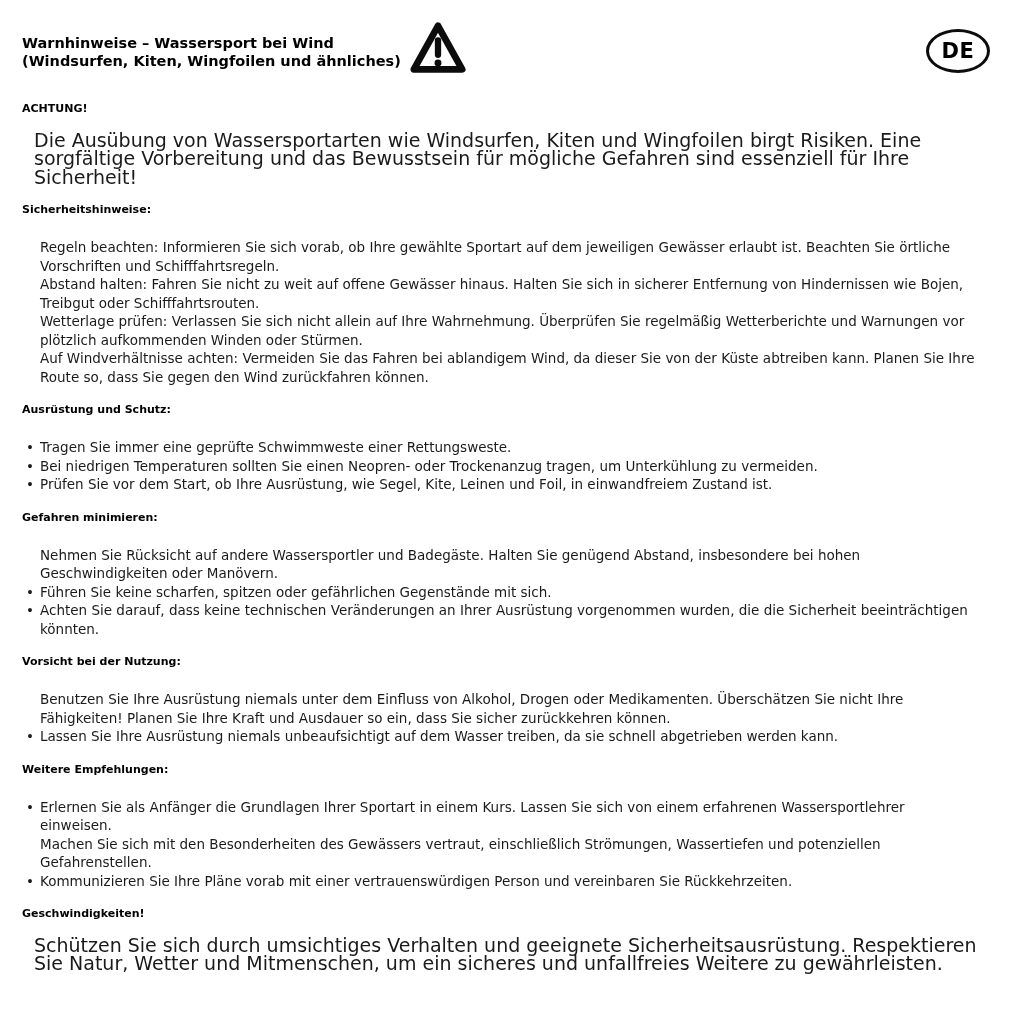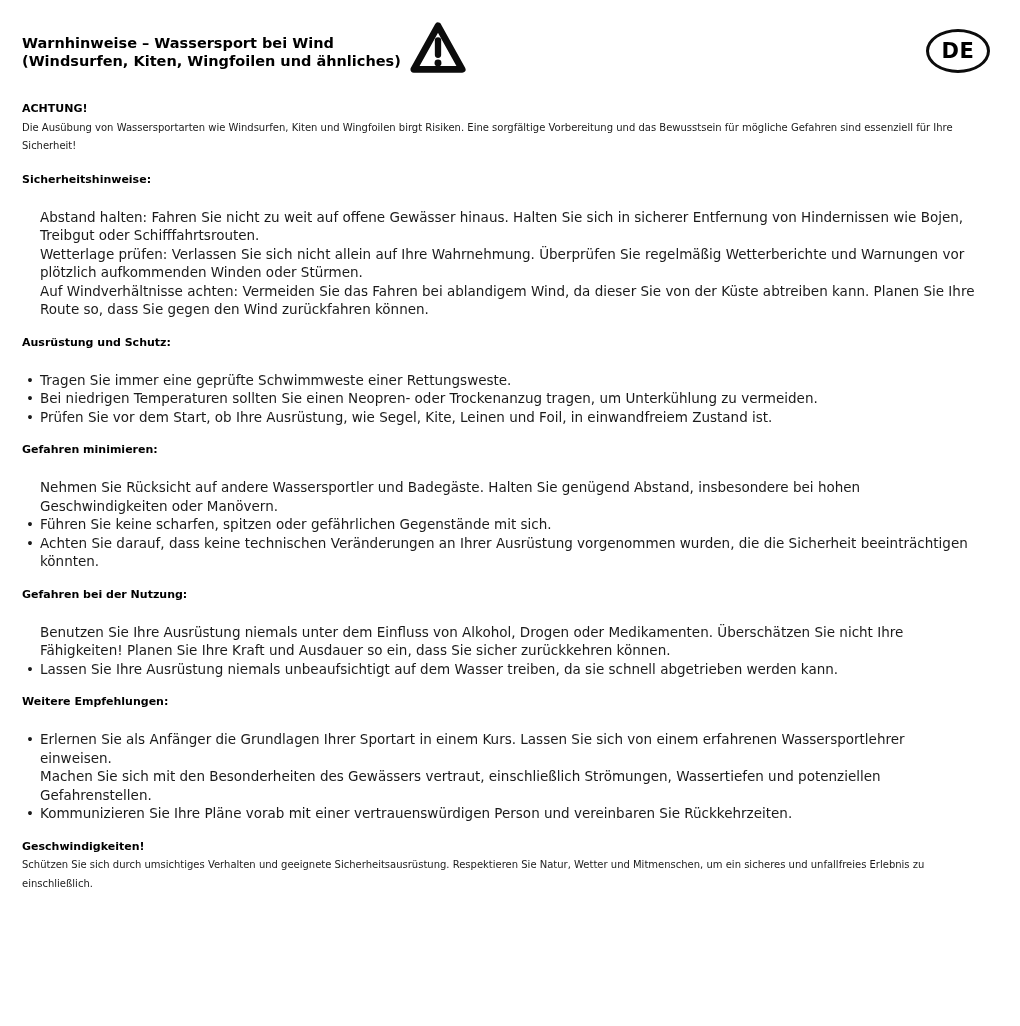--- a/index.html
+++ b/index.html
@@ -62,22 +62,22 @@
   .sec { margin: 0 0 15px 0; }
   .sec-heading {
     margin: 0 0 18.5px 0;
     font-size: 11px;
     line-height: 18.5px;
     font-weight: bold;
     color: #000;
   }
   .sec-heading.tight { margin-bottom: 0; }
   .sec-paragraph {
-    margin: 0;
-    font-size: 10px;
+    margin: 12px;
+    font-size: 19px;
     line-height: 18.5px;
     max-width: 956px;
   }
 
   .list { margin: 0; }
   .li {
     position: relative;
     padding-left: 18px;
     font-size: 13.5px;
     line-height: 18.5px;
@@ -109,20 +109,21 @@
   </header>
 
   <section class="sec">
     <h2 class="sec-heading tight">ACHTUNG!</h2>
     <p class="sec-paragraph">Die Ausübung von Wassersportarten wie Windsurfen, Kiten und Wingfoilen birgt Risiken. Eine sorgfältige Vorbereitung und das Bewusstsein für mögliche Gefahren sind essenziell für Ihre Sicherheit!</p>
   </section>
 
   <section class="sec">
     <h2 class="sec-heading">Sicherheitshinweise:</h2>
     <div class="list">
+      <div class="li plain"><span class="li-text">Regeln beachten: Informieren Sie sich vorab, ob Ihre gewählte Sportart auf dem jeweiligen Gewässer erlaubt ist. Beachten Sie örtliche Vorschriften und Schifffahrtsregeln.</span></div>
       <div class="li plain"><span class="li-text">Abstand halten: Fahren Sie nicht zu weit auf offene Gewässer hinaus. Halten Sie sich in sicherer Entfernung von Hindernissen wie Bojen, Treibgut oder Schifffahrtsrouten.</span></div>
       <div class="li plain"><span class="li-text">Wetterlage prüfen: Verlassen Sie sich nicht allein auf Ihre Wahrnehmung. Überprüfen Sie regelmäßig Wetterberichte und Warnungen vor plötzlich aufkommenden Winden oder Stürmen.</span></div>
       <div class="li plain"><span class="li-text">Auf Windverhältnisse achten: Vermeiden Sie das Fahren bei ablandigem Wind, da dieser Sie von der Küste abtreiben kann. Planen Sie Ihre Route so, dass Sie gegen den Wind zurückfahren können.</span></div>
     </div>
   </section>
 
   <section class="sec">
     <h2 class="sec-heading">Ausrüstung und Schutz:</h2>
     <div class="list">
       <div class="li bullet"><span class="marker">•</span><span class="li-text">Tragen Sie immer eine geprüfte Schwimmweste einer Rettungsweste.</span></div>
@@ -134,34 +135,34 @@
   <section class="sec">
     <h2 class="sec-heading">Gefahren minimieren:</h2>
     <div class="list">
       <div class="li plain"><span class="li-text">Nehmen Sie Rücksicht auf andere Wassersportler und Badegäste. Halten Sie genügend Abstand, insbesondere bei hohen Geschwindigkeiten oder Manövern.</span></div>
       <div class="li bullet"><span class="marker">•</span><span class="li-text">Führen Sie keine scharfen, spitzen oder gefährlichen Gegenstände mit sich.</span></div>
       <div class="li bullet"><span class="marker">•</span><span class="li-text">Achten Sie darauf, dass keine technischen Veränderungen an Ihrer Ausrüstung vorgenommen wurden, die die Sicherheit beeinträchtigen könnten.</span></div>
     </div>
   </section>
 
   <section class="sec">
-    <h2 class="sec-heading">Gefahren bei der Nutzung:</h2>
+    <h2 class="sec-heading">Vorsicht bei der Nutzung:</h2>
     <div class="list">
       <div class="li plain"><span class="li-text">Benutzen Sie Ihre Ausrüstung niemals unter dem Einfluss von Alkohol, Drogen oder Medikamenten. Überschätzen Sie nicht Ihre Fähigkeiten! Planen Sie Ihre Kraft und Ausdauer so ein, dass Sie sicher zurückkehren können.</span></div>
       <div class="li bullet"><span class="marker">•</span><span class="li-text">Lassen Sie Ihre Ausrüstung niemals unbeaufsichtigt auf dem Wasser treiben, da sie schnell abgetrieben werden kann.</span></div>
     </div>
   </section>
 
   <section class="sec">
     <h2 class="sec-heading">Weitere Empfehlungen:</h2>
     <div class="list">
       <div class="li bullet"><span class="marker">•</span><span class="li-text">Erlernen Sie als Anfänger die Grundlagen Ihrer Sportart in einem Kurs. Lassen Sie sich von einem erfahrenen Wassersportlehrer einweisen.</span></div>
       <div class="li plain"><span class="li-text">Machen Sie sich mit den Besonderheiten des Gewässers vertraut, einschließlich Strömungen, Wassertiefen und potenziellen Gefahrenstellen.</span></div>
       <div class="li bullet"><span class="marker">•</span><span class="li-text">Kommunizieren Sie Ihre Pläne vorab mit einer vertrauenswürdigen Person und vereinbaren Sie Rückkehrzeiten.</span></div>
     </div>
   </section>
 
   <section class="sec">
     <h2 class="sec-heading tight">Geschwindigkeiten!</h2>
-    <p class="sec-paragraph">Schützen Sie sich durch umsichtiges Verhalten und geeignete Sicherheitsausrüstung. Respektieren Sie Natur, Wetter und Mitmenschen, um ein sicheres und unfallfreies Erlebnis zu einschließlich.</p>
+    <p class="sec-paragraph">Schützen Sie sich durch umsichtiges Verhalten und geeignete Sicherheitsausrüstung. Respektieren Sie Natur, Wetter und Mitmenschen, um ein sicheres und unfallfreies Weitere zu gewährleisten.</p>
   </section>
 
 </div>
 
 </body></html>

